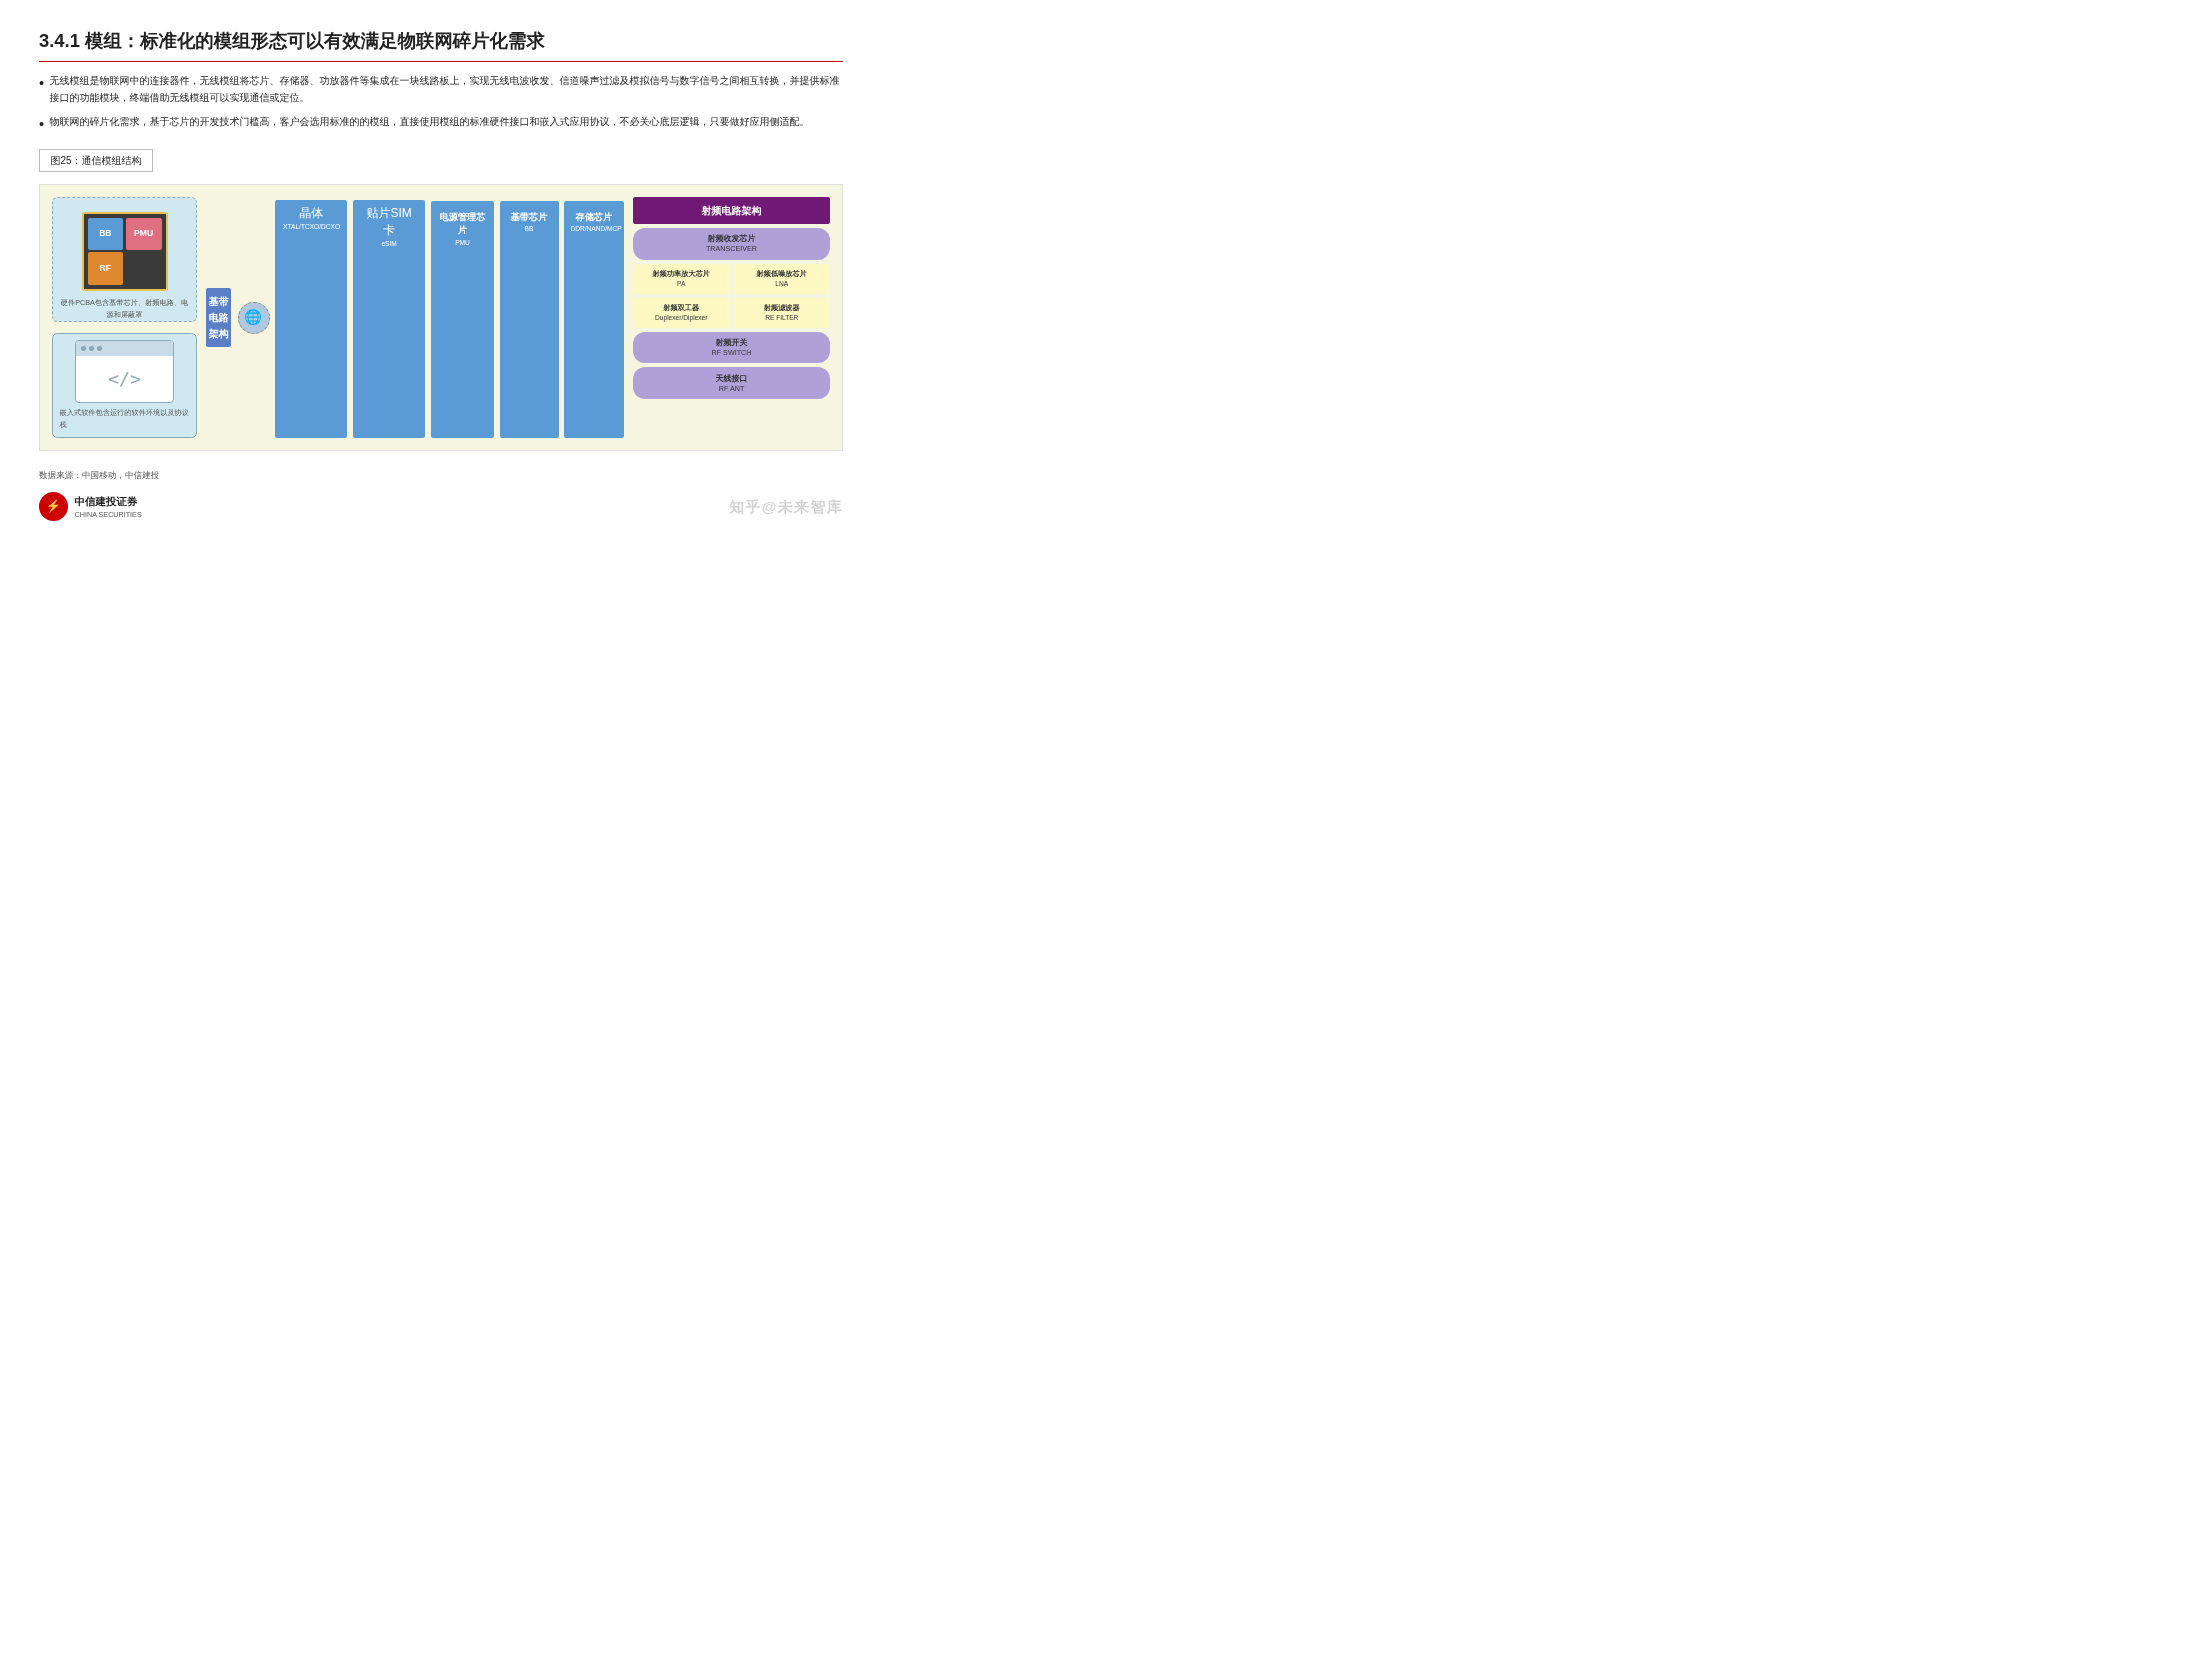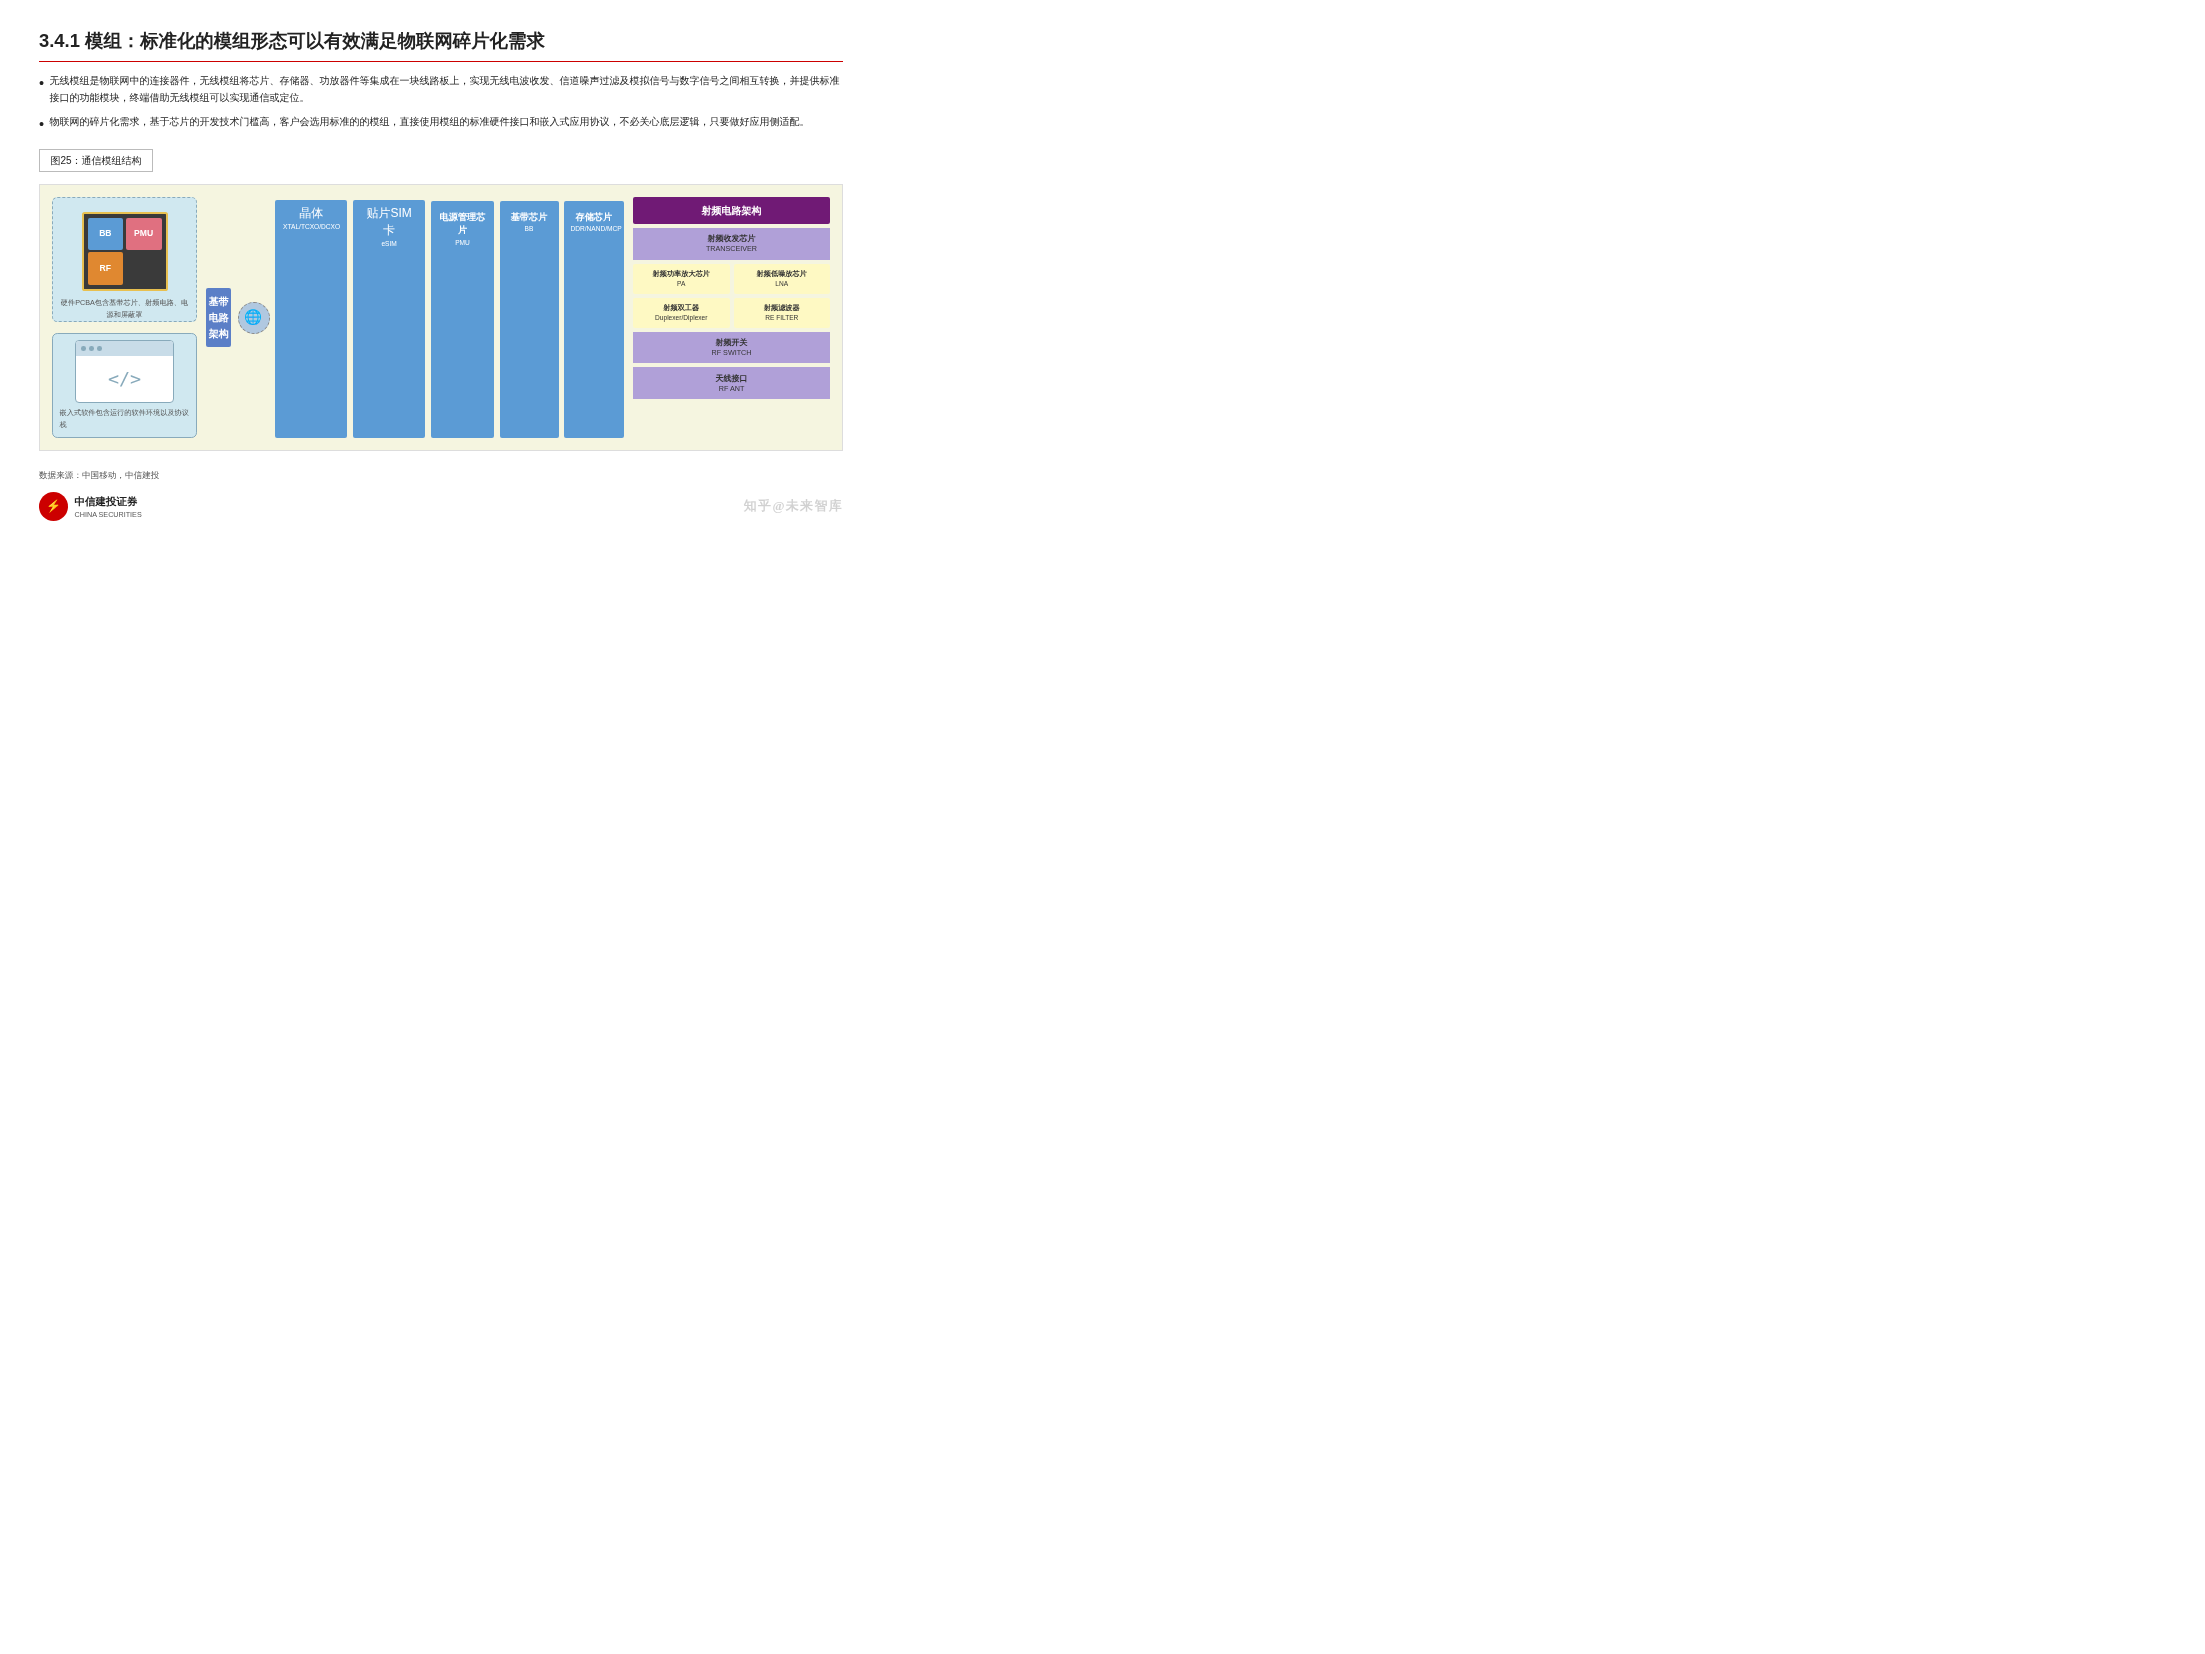--- a/index.html
+++ b/index.html
@@ -238,21 +238,21 @@
       font-weight: bold;
       padding: 5.3px 0;
       border-radius: 2px;
     }
     .rf-chip {
       background: #b0a0d8;
       color: #333;
       text-align: center;
       font-size: 8px;
       padding: 5.3px 0;
-      border-radius: 0;
+      border-radius: 12px;
       line-height: 1.4;
     }
     .rf-chip .main { font-size: 8px; font-weight: bold; }
     .rf-chip .sub { font-size: 7.2px; }
     .rf-row {
       display: flex;
       gap: 4px;
     }
     .rf-chip-half {
       flex: 1;
@@ -295,25 +295,24 @@
     .logo-text-cn {
       font-size: 10.5px;
       font-weight: bold;
       color: #222;
     }
     .logo-text-en {
       font-size: 7.2px;
       color: #555;
     }
     .watermark {
-      font-size: 13px;
+      font-size: 15px;
       color: rgba(0,0,0,0.18);
       font-weight: bold;
       letter-spacing: 1.3px;
-      font-family: Liberation Serif, serif;
     }
     .flex-col { display: flex; flex-direction: column; }
   </style>
 </head>
 <body>
 
 
 
 
 <div class="page-title">3.4.1 模组：标准化的模组形态可以有效满足物联网碎片化需求</div>

